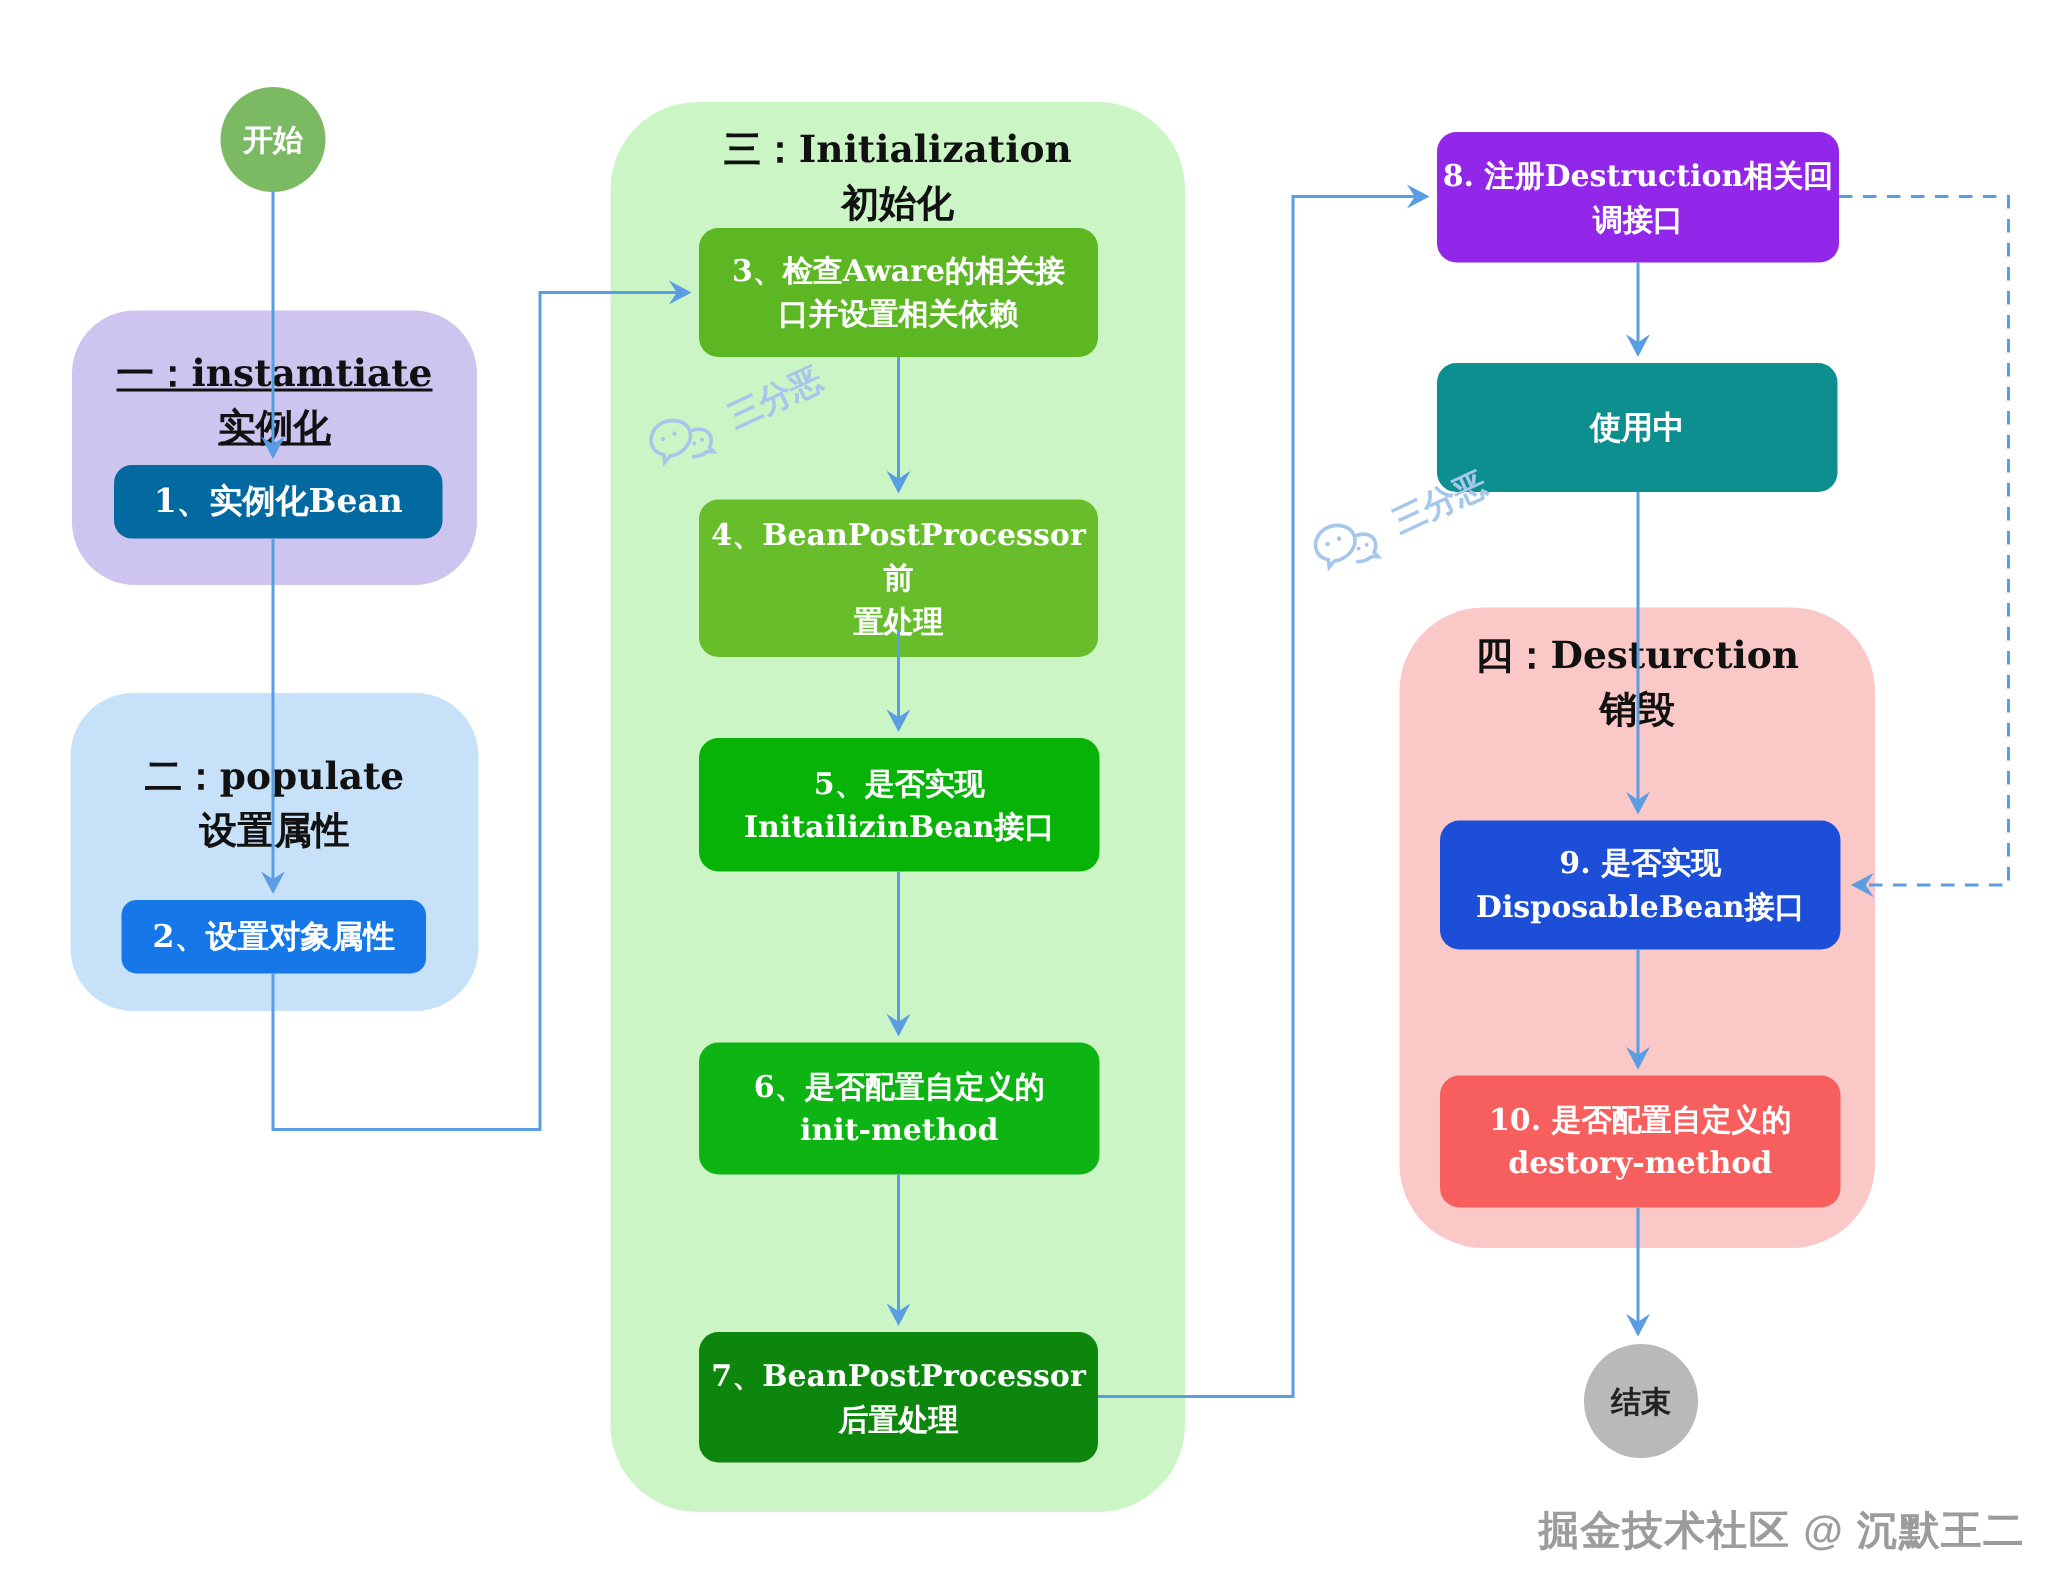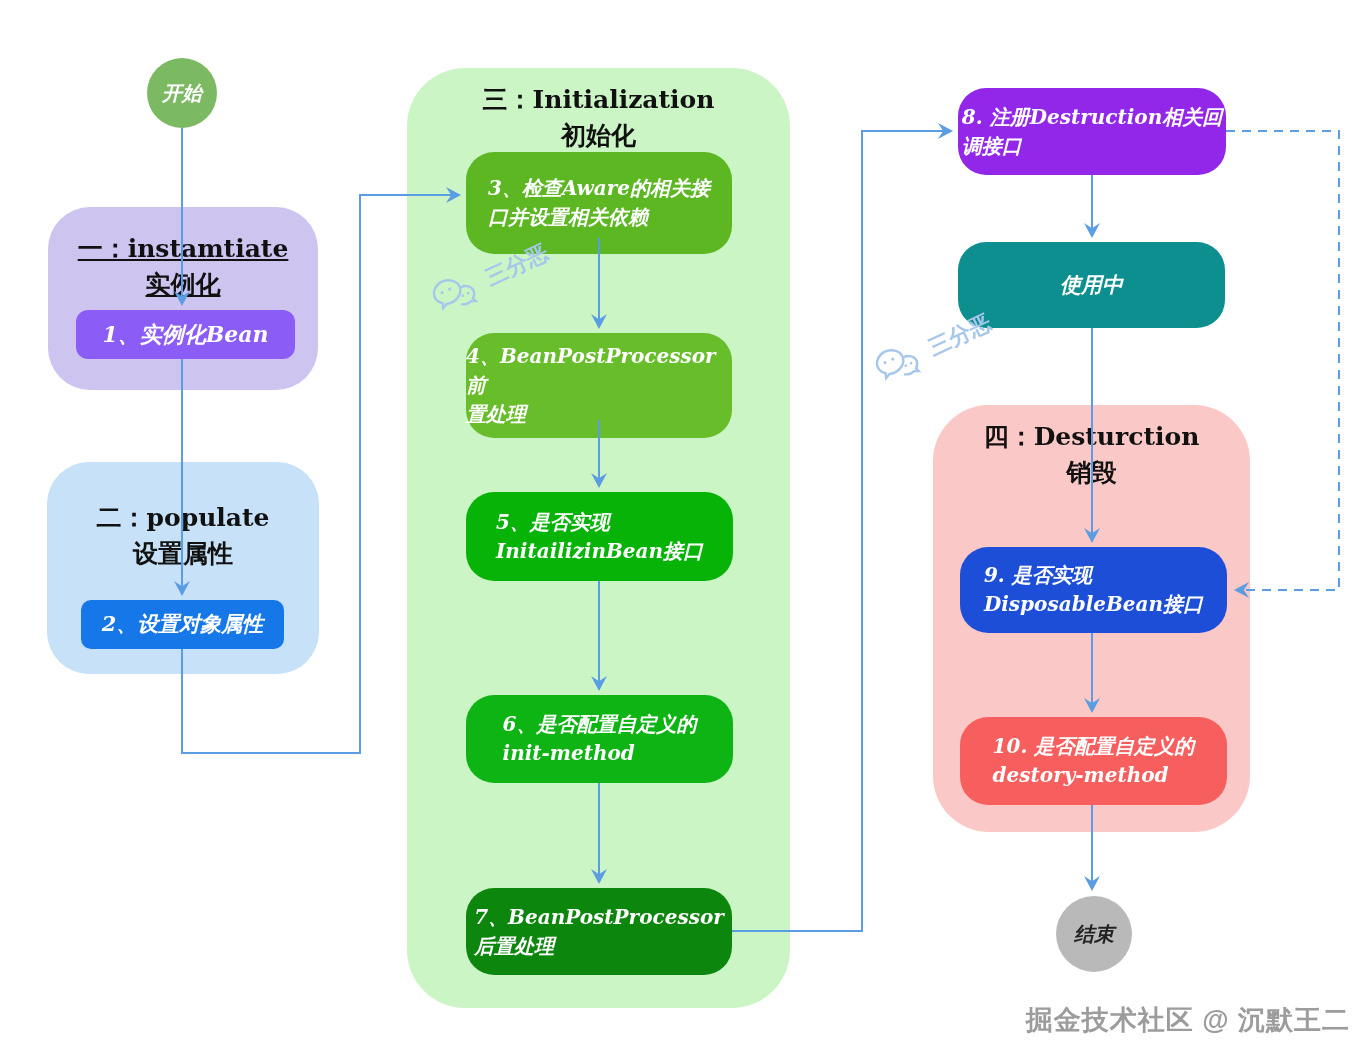--- a/index.html
+++ b/index.html
@@ -7,27 +7,26 @@
     position:relative;width:1364px;height:1062px;background:#ffffff;
     font-family:"DejaVu Serif","Liberation Serif",serif;overflow:hidden;
   }
   .phase{position:absolute;border-radius:46px;}
   .phase-title{
     position:absolute;left:0;right:0;text-align:center;color:#111;
     font-size:25px;font-weight:700;line-height:1.42;white-space:pre-line;
   }
   .node{
     position:absolute;display:flex;align-items:center;justify-content:center;
-    text-align:left;color:#fff;white-space:pre-line;line-height:1.45;
+    text-align:center;color:#fff;white-space:pre-line;line-height:1.45;
     font-weight:600;
-    font-style:italic;
   }
   .circle{border-radius:50%;}
   .rounded{border-radius:14px;}
-  .rounded-lg{border-radius:28px;}
+  .rounded-lg{border-radius:13px;}
   svg.wires{position:absolute;left:0;top:0;pointer-events:none;}
   .watermark{
     position:absolute;display:flex;align-items:center;gap:8px;
     color:#a6c7ec;font-size:22px;font-weight:700;
     transform:rotate(-25deg);transform-origin:left bottom;
   }
   .credit{
     position:absolute;right:14px;top:1002px;
     font-family:"Liberation Sans","DejaVu Sans",sans-serif;
     font-size:27px;font-weight:700;color:#9c9c9c;letter-spacing:1px;
@@ -56,25 +55,25 @@
 
   <div class="phase" style="left:933px;top:405px;width:317px;height:427px;background:#fac8c6;border-radius:56px;">
     <div class="phase-title" style="top:14px;">四：Desturction
 销毁</div>
   </div>
 
   <div class="node circle" style="left:147px;top:58px;width:70px;height:70px;background:#7cb963;font-size:20px;">开始</div>
 
   <div class="node circle" style="left:1056px;top:896px;width:76px;height:76px;background:#b9b9b9;color:#222;font-size:20px;">结束</div>
 
-  <div class="node rounded" style="left:76px;top:310px;width:219px;height:49px;background:#8b5cf6;font-size:22px;border-radius:12px;">1、实例化Bean</div>
+  <div class="node rounded" style="left:76px;top:310px;width:219px;height:49px;background:#0369a1;font-size:22px;border-radius:12px;">1、实例化Bean</div>
 
   <div class="node rounded" style="left:81px;top:600px;width:203px;height:49px;background:#1677e8;font-size:21px;border-radius:10px;">2、设置对象属性</div>
 
-  <div class="node rounded-lg" style="left:466px;top:152px;width:266px;height:102px;background:#5cb723;font-size:20px;">3、检查Aware的相关接
+  <div class="node rounded-lg" style="left:466px;top:152px;width:266px;height:86px;background:#5cb723;font-size:20px;">3、检查Aware的相关接
 口并设置相关依赖</div>
 
   <div class="node rounded-lg" style="left:466px;top:333px;width:266px;height:105px;background:#68bd2a;font-size:20px;">4、BeanPostProcessor 前
 置处理</div>
 
   <div class="node rounded-lg" style="left:466px;top:492px;width:267px;height:89px;background:#08b308;font-size:20px;">5、是否实现
 InitailizinBean接口</div>
 
   <div class="node rounded-lg" style="left:466px;top:695px;width:267px;height:88px;background:#0db413;font-size:20px;">6、是否配置自定义的
 init-method</div>

